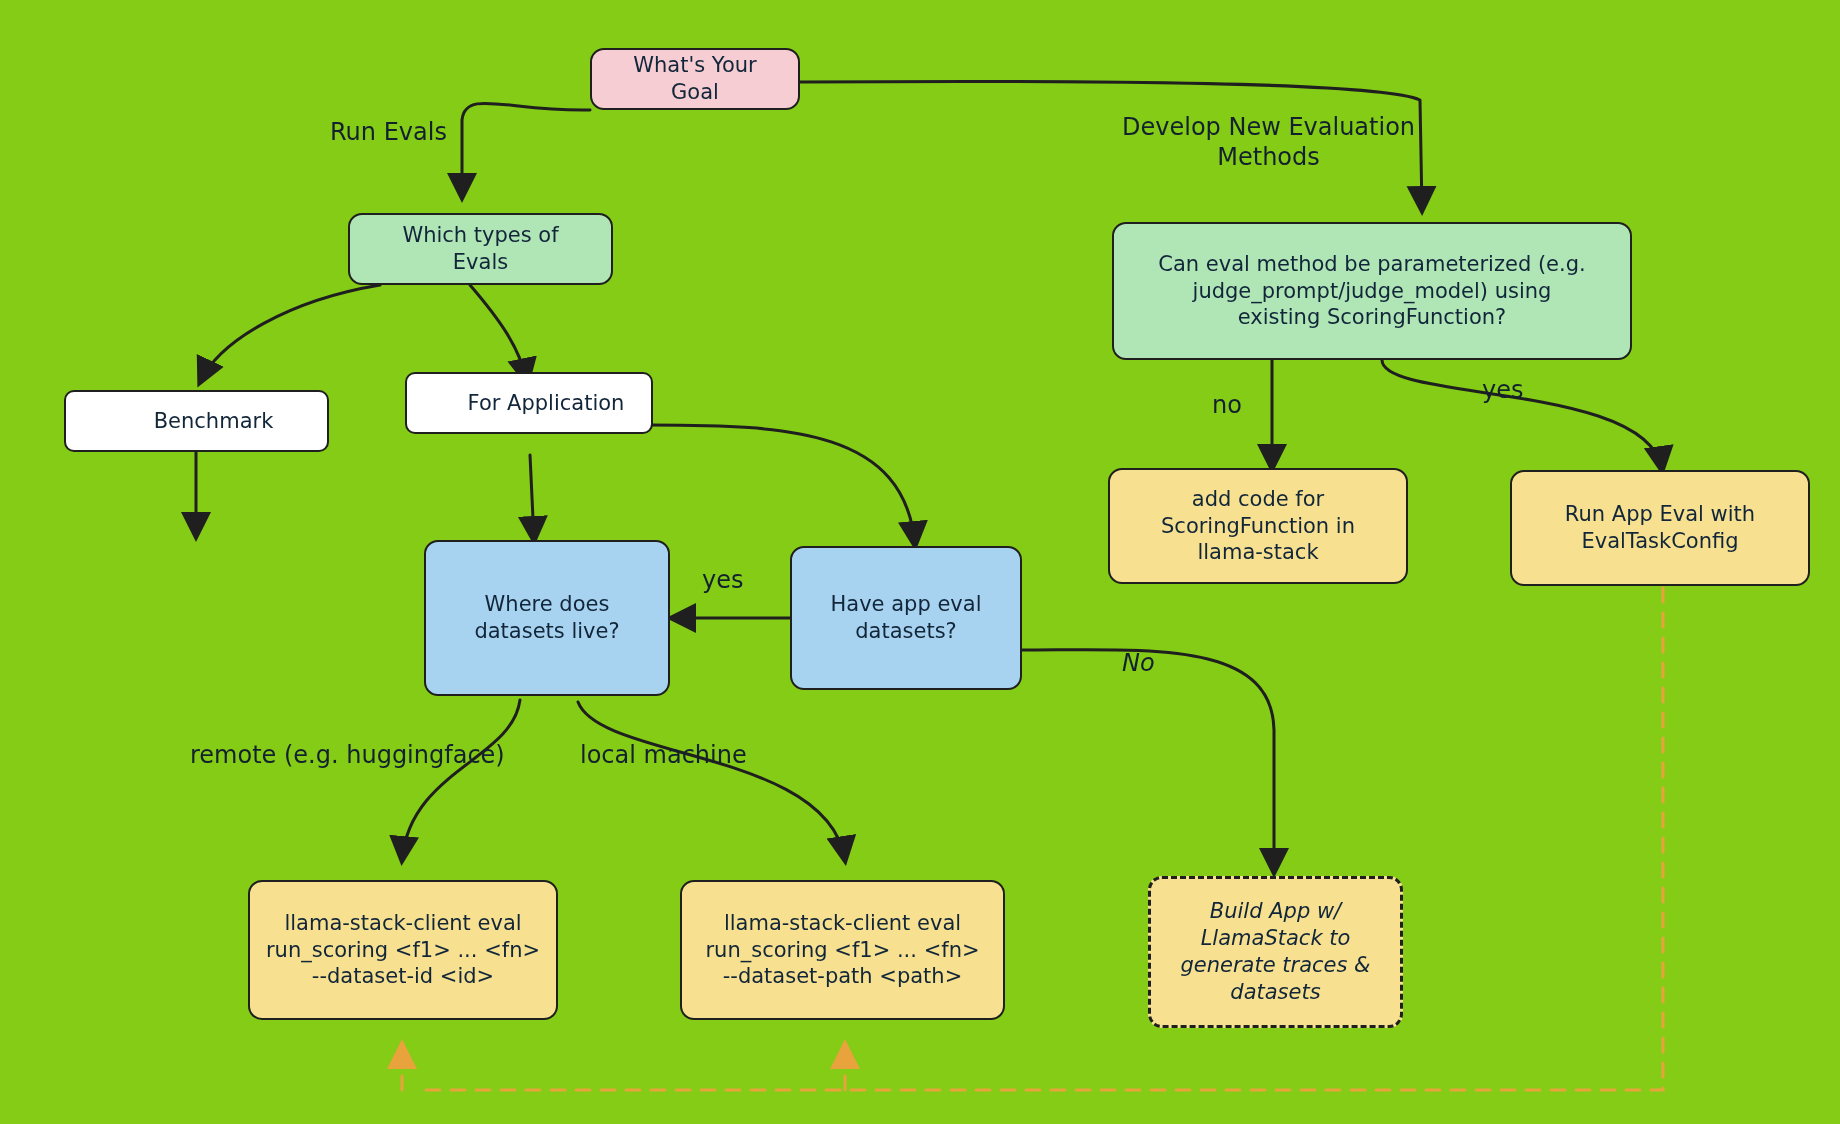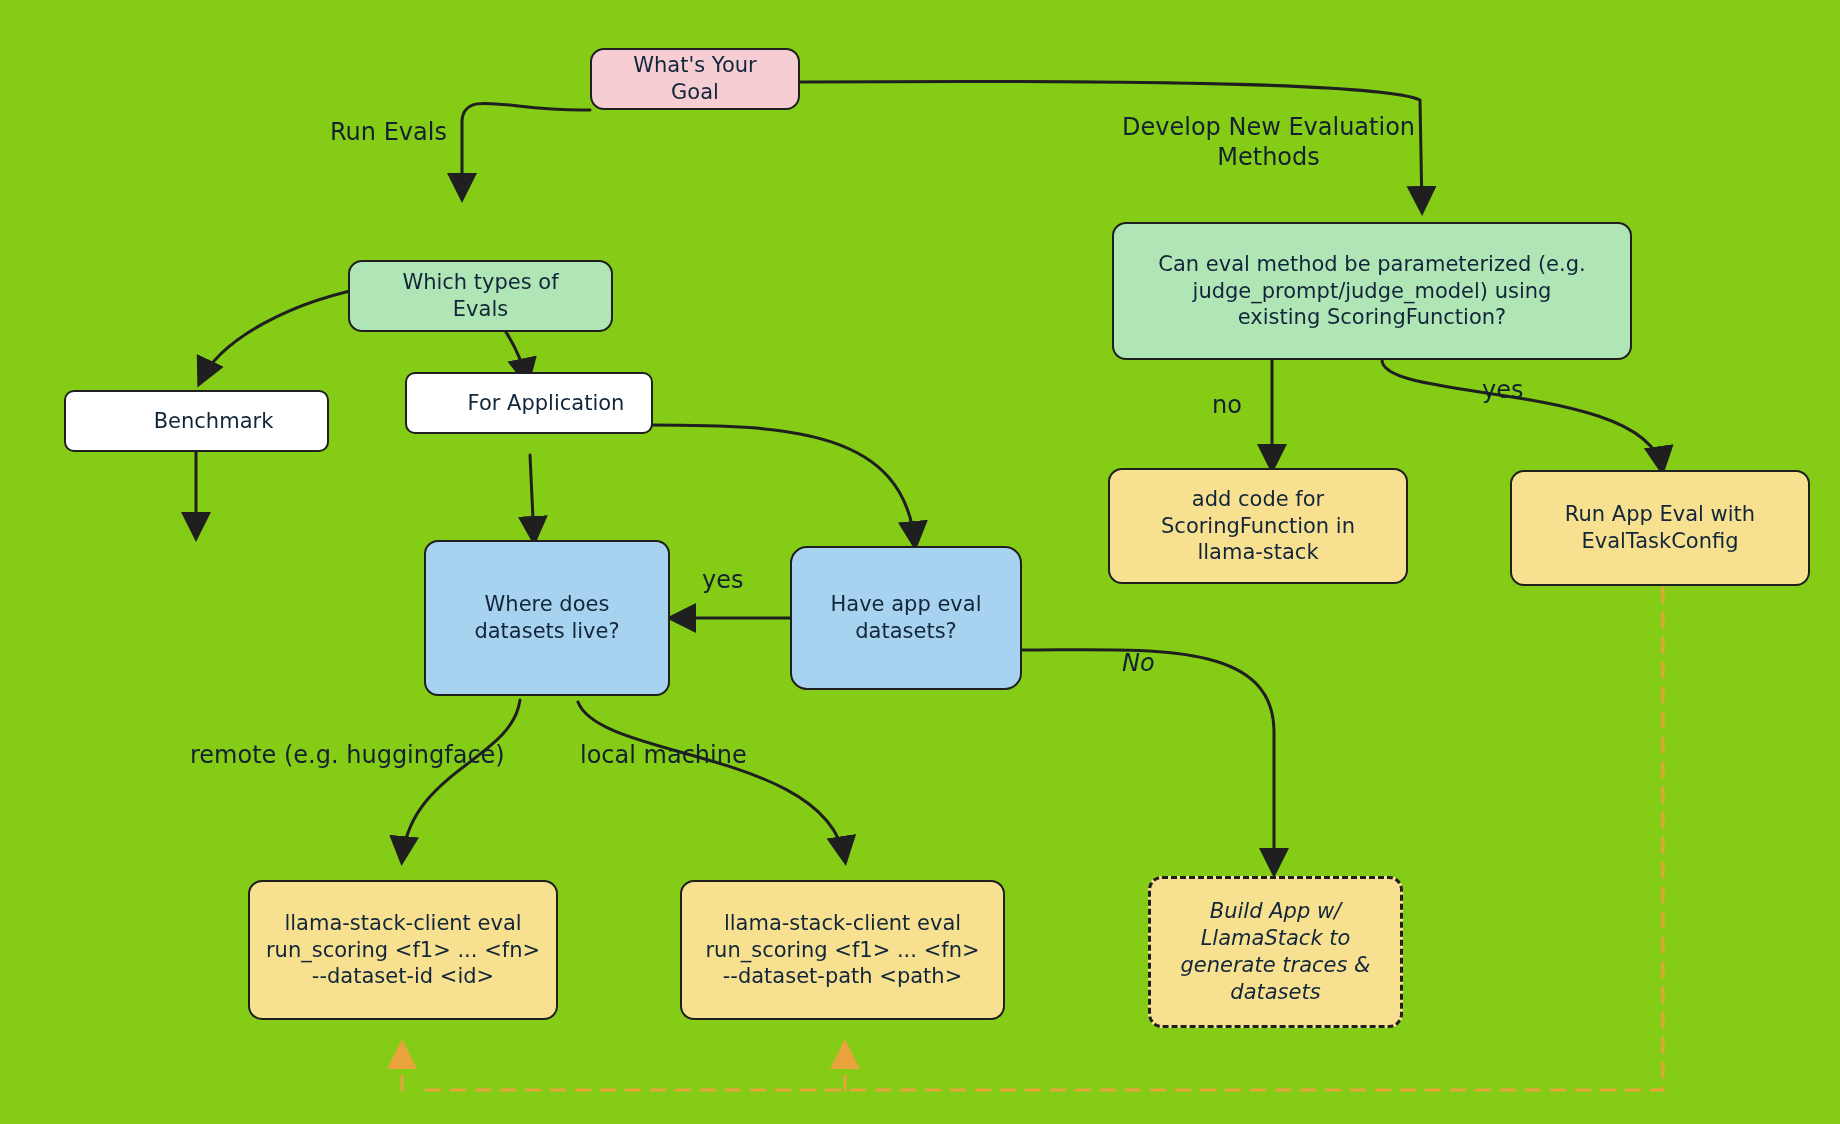--- a/index.html
+++ b/index.html
@@ -100,21 +100,21 @@
     <g stroke="#e8a33d" stroke-width="3" fill="none" stroke-dasharray="14 11" stroke-linecap="round">
       <path d="M1663,588 L1663,1090 L420,1090"></path>
       <path d="M845,1090 L845,1045" marker-end="url(#arrow-orange)"></path>
       <path d="M402,1090 L402,1045" marker-end="url(#arrow-orange)"></path>
     </g>
   </svg>
 
   <div class="node rounded pink" style="left:590px; top:48px; width:210px; height:62px;">What's Your
 Goal</div>
 
-  <div class="node rounded green" style="left:348px; top:213px; width:265px; height:72px;margin-top:47px;">Which types of
+  <div class="node rounded green" style="left:348px; top:213px; width:265px; height:72px;">Which types of
 Evals</div>
 
   <div class="node rounded green" style="left:1112px; top:222px; width:520px; height:138px;">Can eval method be parameterized (e.g.
 judge_prompt/judge_model) using
 existing ScoringFunction?</div>
 
   <div class="node rounded-s white" style="left:64px; top:390px; width:265px; height:62px;">Benchmark</div>
 
   <div class="node rounded-s white" style="left:405px; top:372px; width:248px; height:62px;">For Application</div>
 
@@ -122,21 +122,21 @@
 ScoringFunction in
 llama-stack</div>
 
   <div class="node rounded yellow" style="left:1510px; top:470px; width:300px; height:116px;">Run App Eval with
 EvalTaskConfig</div>
 
 
   <div class="node rounded blue" style="left:424px; top:540px; width:246px; height:156px;">Where does
 datasets live?</div>
 
-  <div class="node rounded blue" style="left:790px; top:546px; width:232px; height:144px;border-radius:17px;">Have app eval
+  <div class="node rounded blue" style="left:790px; top:546px; width:232px; height:144px;">Have app eval
 datasets?</div>
 
   <div class="node rounded yellow" style="left:248px; top:880px; width:310px; height:140px;">llama-stack-client eval
 run_scoring &lt;f1&gt; ... &lt;fn&gt;
 --dataset-id &lt;id&gt;</div>
 
   <div class="node rounded yellow" style="left:680px; top:880px; width:325px; height:140px;">llama-stack-client eval
 run_scoring &lt;f1&gt; ... &lt;fn&gt;
 --dataset-path &lt;path&gt;</div>
 

